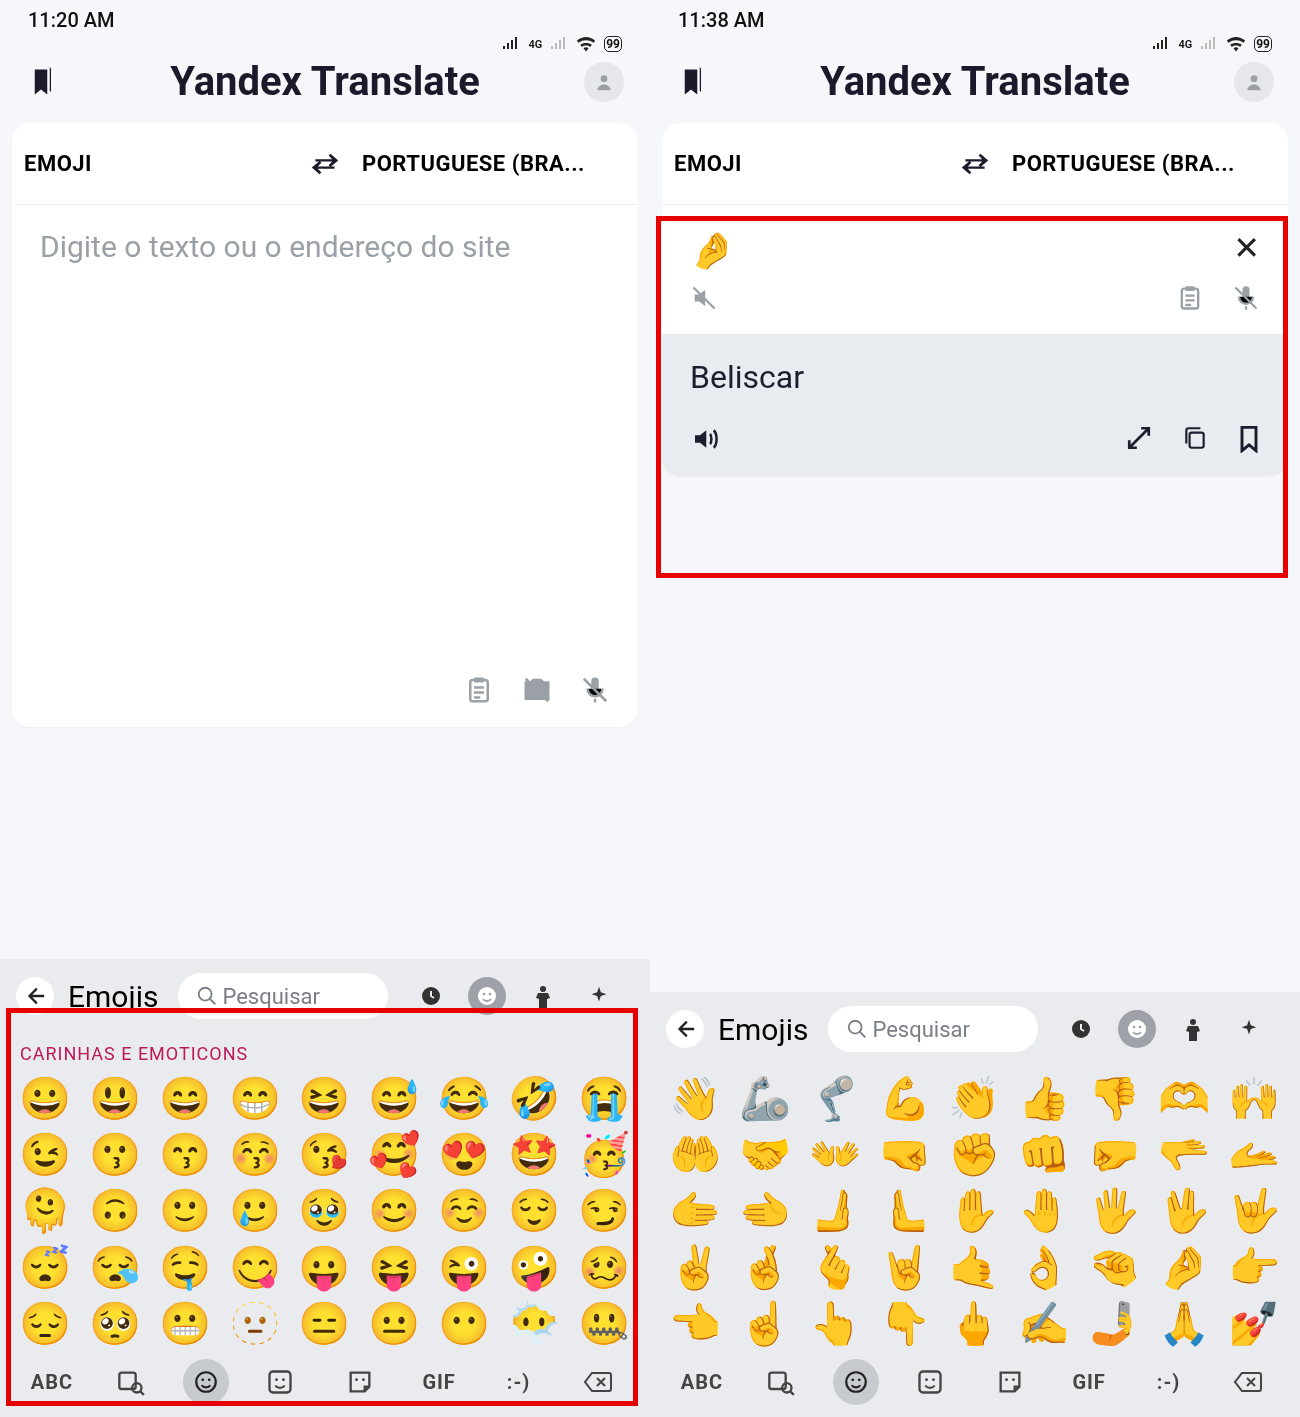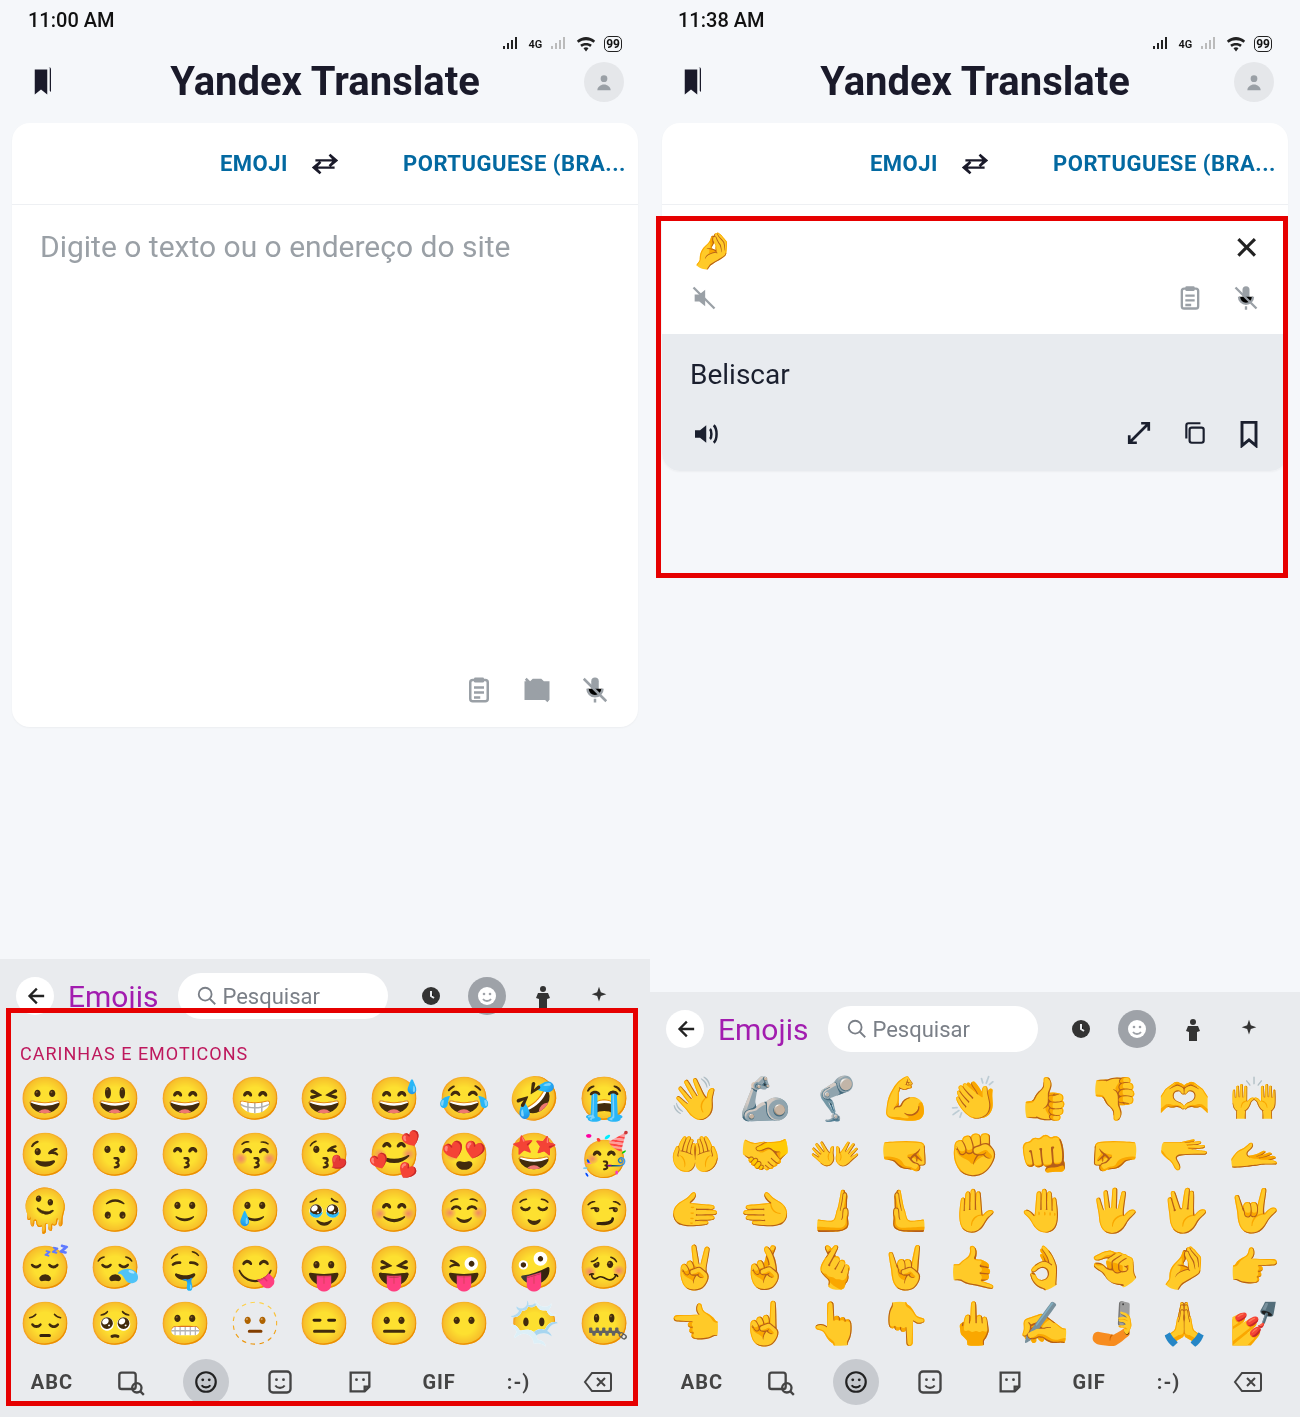--- a/index.html
+++ b/index.html
@@ -57,25 +57,25 @@
     box-shadow: 0 1px 2px rgba(0,0,0,0.04);
   }
   .lang-row {
     display: flex;
     align-items: center;
     border-bottom: 1px solid #eef0f3;
     height: 82px;
   }
   .lang {
     flex: 1;
-    text-align: right;
+    text-align: left;
     font-weight: 700;
     font-size: 22px;
     letter-spacing: 0.5px;
-    color: #0369a1;
+    color: #000000;
     white-space: nowrap;
     overflow: hidden;
     text-overflow: ellipsis;
     padding: 0 12px;
   }
   .swap { width: 50px; display:flex; justify-content:center; }
   .input-area {
     padding: 22px 28px;
     min-height: 160px;
     font-size: 30px;
@@ -86,21 +86,21 @@
   .input-toolbar {
     display:flex; justify-content: space-between; align-items: center;
     padding: 10px 28px 22px 28px;
   }
   .input-toolbar .lft, .input-toolbar .rgt { display:flex; gap: 28px; align-items:center; }
   .ico-gray { color: #9aa0a6; }
   .result-box {
     background: #e8ebef;
     padding: 24px 28px 22px 28px;
   }
-  .result-text { font-size: 28px; color: #1a1f2e; margin-bottom: 28px; }
+  .result-text { font-size: 32px; color: #1a1f2e; margin-bottom: 28px; }
   .result-tools { display:flex; justify-content: space-between; align-items:center; }
   .result-tools .rgt { display:flex; gap: 30px; }
   .red-frame-a {
     position: absolute;
     border: 5px solid #e60000;
     pointer-events: none;
   }
   .kb {
     margin-top: auto;
     background: #e9ebee;
@@ -111,21 +111,21 @@
     display: flex;
     align-items: center;
     gap: 14px;
     padding: 10px 16px;
     height: 74px;
   }
   .kb-back {
     width: 38px; height: 38px; display:flex; align-items:center; justify-content:center;
     background:#fff; border-radius: 50%;
   }
-  .kb-title { font-size: 30px; font-weight: 400; color: #a21caf; margin-right: 6px; }
+  .kb-title { font-size: 30px; font-weight: 400; color: #000000; margin-right: 6px; }
   .kb-search {
     background: #fff;
     border-radius: 24px;
     height: 46px;
     display: flex;
     align-items: center;
     padding: 0 18px;
     gap: 4px;
     width: 210px;
     color: #7a7f87;
@@ -168,21 +168,21 @@
   .kb-bot-btn.round { width:46px; border-radius:50%; background:#c7cacf; }
   .kb-bot-txt { font-size:20px; font-weight:700; letter-spacing:1px; color:#444; }
   svg { display:block; }
   .close-x { font-size: 32px; font-weight: 400; color:#222; }
 </style>
 </head>
 <body>
 
 <div class="phone">
   <div class="status-bar">
-    <span>11:00 AM</span>
+    <span>11:20 AM</span>
     <div class="status-right">
       <svg width="18" height="14" viewBox="0 0 18 14">
           <path fill="#222" d="M1 12h2V9H1zM5 12h2V6H5zM9 12h2V3H9zM13 12h2V0h-2z"></path>
         </svg>
       <span style="font-size:11px;font-weight:600">4G</span>
       <svg width="18" height="14" viewBox="0 0 18 14">
           <path fill="#bbb" d="M1 12h2V9H1zM5 12h2V6H5zM9 12h2V3H9zM13 12h2V0h-2z"></path>
         </svg>
       <svg width="20" height="16" viewBox="0 0 24 18">
           <path fill="#222" d="M12 18l3-4c-1.8-1.3-4.2-1.3-6 0zM5 10l2 2.5c3-2.3 7-2.3 10 0L19 10C15 7 9 7 5 10zM1 5l2 2.5C8 3.5 16 3.5 21 7.5L23 5C16-1 8-1 1 5z"></path>

